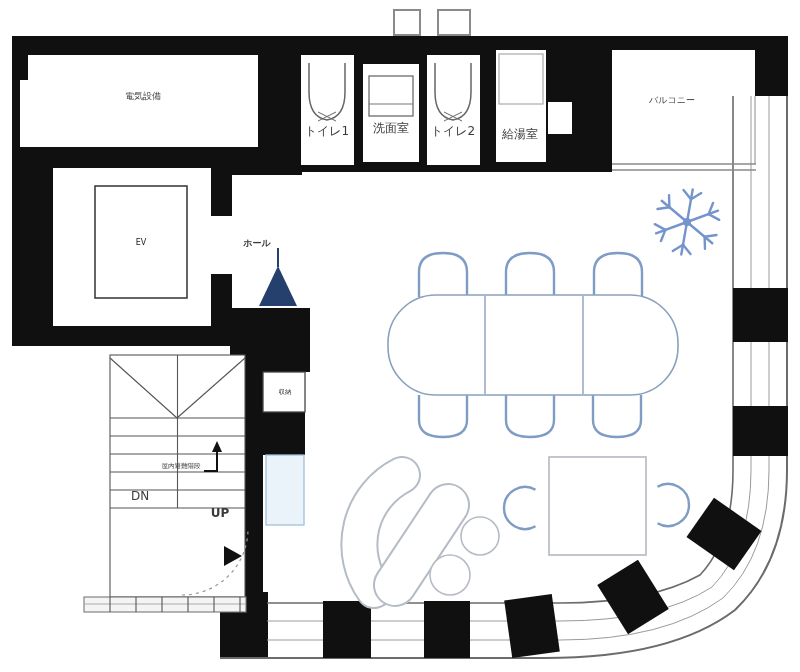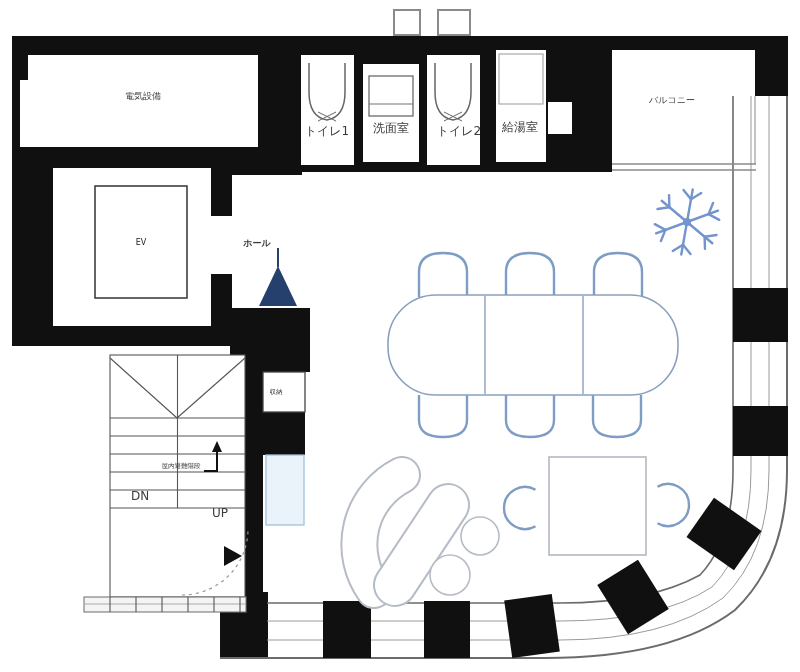--- a/index.html
+++ b/index.html
@@ -200,23 +200,23 @@
           <line x1="687" y1="199" x2="678" y2="191"></line>
           <line x1="687" y1="199" x2="696" y2="191"></line>
       </g>
       <circle cx="687" cy="222" r="4" fill="#7394cd" stroke="none"></circle>
     </g>
   </svg>
 
   <div class="lbl big" style="left:143px;top:96px;">電気設備</div>
   <div class="lbl small" style="left:327px;top:131px;">トイレ1</div>
   <div class="lbl small" style="left:391px;top:128px;">洗面室</div>
-  <div class="lbl small" style="left:453px;top:131px;margin-left:6px;">トイレ2</div>
-  <div class="lbl small" style="left:520px;top:127px;">給湯室</div>
+  <div class="lbl small" style="left:453px;top:131px;">トイレ2</div>
+  <div class="lbl small" style="left:520px;top:134px;">給湯室</div>
   <div class="lbl big" style="left:672px;top:101px;font-family:Liberation Mono, monospace;">バルコニー</div>
   <div class="lbl mid dark" style="left:141px;top:243px;">EV</div>
   <div class="lbl big" style="left:257px;top:243px;font-weight:bold;">ホール</div>
-  <div class="lbl tiny" style="left:276px;top:392px;">収納</div>
+  <div class="lbl tiny" style="left:285px;top:392px;">収納</div>
   <div class="lbl tiny" style="left:181px;top:466px;">屋内避難階段</div>
   <div class="lbl small" style="left:140px;top:496px;">DN</div>
-  <div class="lbl small" style="left:220px;top:513px;">UP</div>
+  <div class="lbl small" style="left:220px;top:513px;font-weight:bold;">UP</div>
 
 </div>
 
 </body></html>

